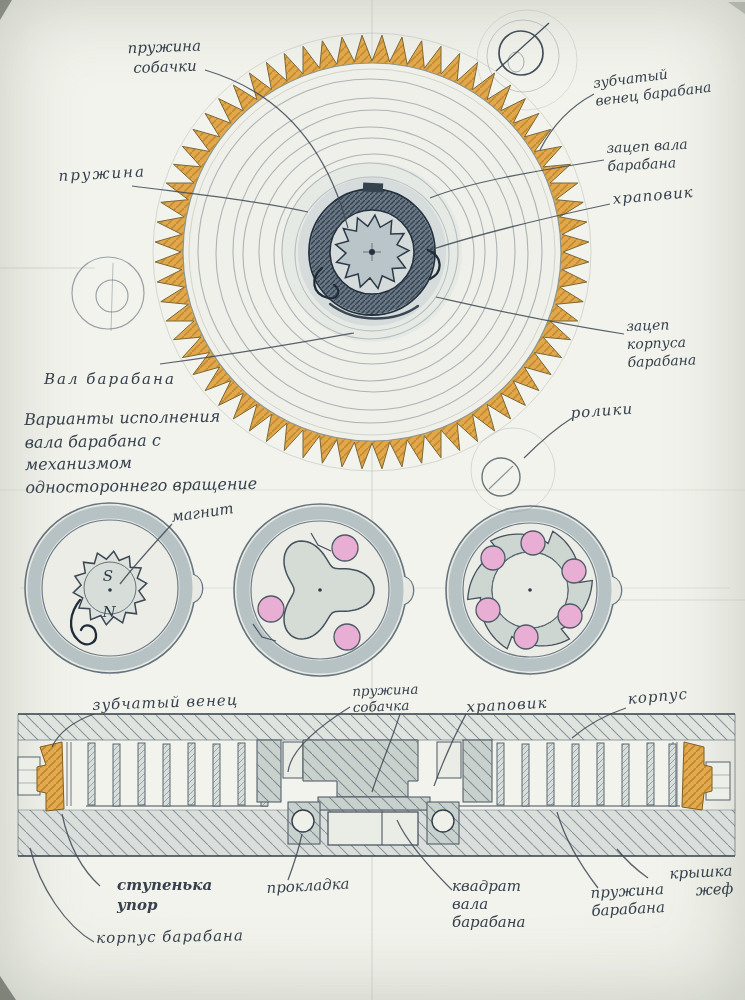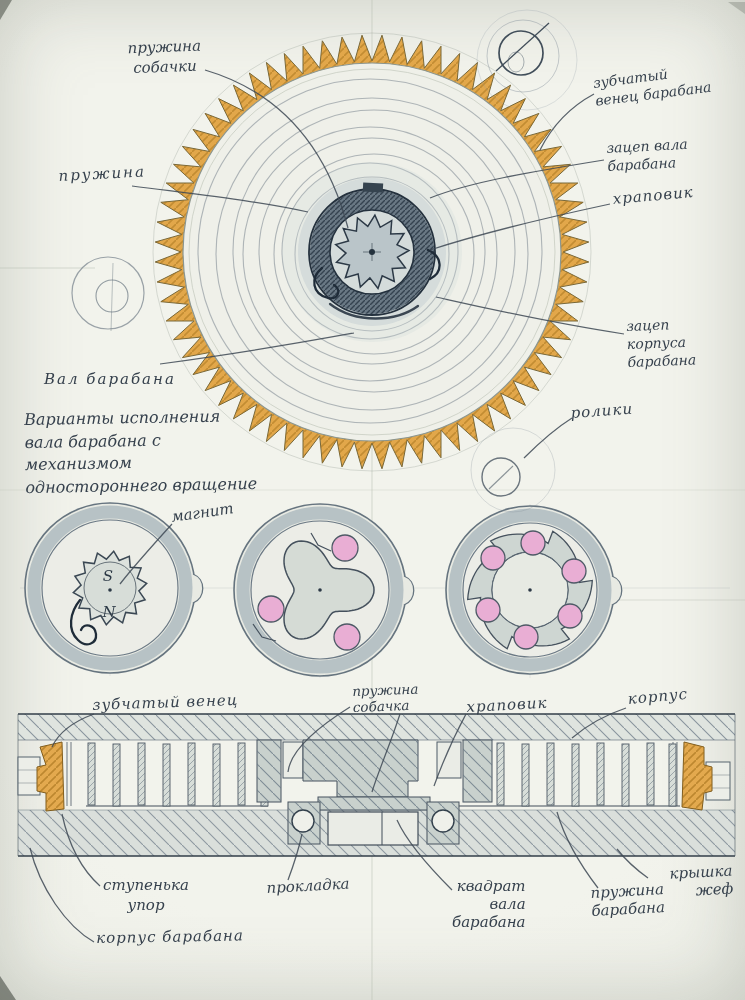--- a/index.html
+++ b/index.html
@@ -273,25 +273,25 @@
   <div class="lbl" style="left:24px;top:409px;font-size:16px;line-height:1.42;transform:rotate(-1deg);">Варианты исполнения
 вала барабана с
 механизмом
 одностороннего вращение</div>
   <div class="lbl" style="left:170px;top:508px;transform:rotate(-8deg);">магнит</div>
   <div class="lbl" style="left:92px;top:696px;letter-spacing:1px;transform:rotate(-2deg);">зубчатый венец</div>
   <div class="lbl" style="left:352px;top:684px;font-size:13.5px;line-height:1.15;transform:rotate(-2deg);">пружина
 собачка</div>
   <div class="lbl" style="left:466px;top:698px;transform:rotate(-3deg);letter-spacing:1px;">храповик</div>
   <div class="lbl" style="left:627px;top:690px;transform:rotate(-5deg);letter-spacing:1px;">корпус</div>
-  <div class="lbl" style="left:100px;top:876px;width:92px;text-align:center;">ступенька
+  <div class="lbl" style="left:117px;top:876px;width:92px;text-align:left;font-weight:bold;">ступенька
 упор</div>
   <div class="lbl" style="left:96px;top:929px;letter-spacing:1px;transform:rotate(-1deg);">корпус барабана</div>
   <div class="lbl" style="left:266px;top:879px;transform:rotate(-3deg);">прокладка</div>
-  <div class="lbl" style="left:452px;top:877px;line-height:1.2;text-align:right;">квадрат
+  <div class="lbl" style="left:452px;top:877px;line-height:1.2;">квадрат
 вала
 барабана</div>
   <div class="lbl" style="left:590px;top:884px;line-height:1.2;transform:rotate(-3deg);">пружина
 барабана</div>
   <div class="lbl" style="left:646px;top:866px;width:86px;text-align:right;line-height:1.2;transform:rotate(-3deg);">крышка
 жеф</div>
 </div>
 
 </div>
 

